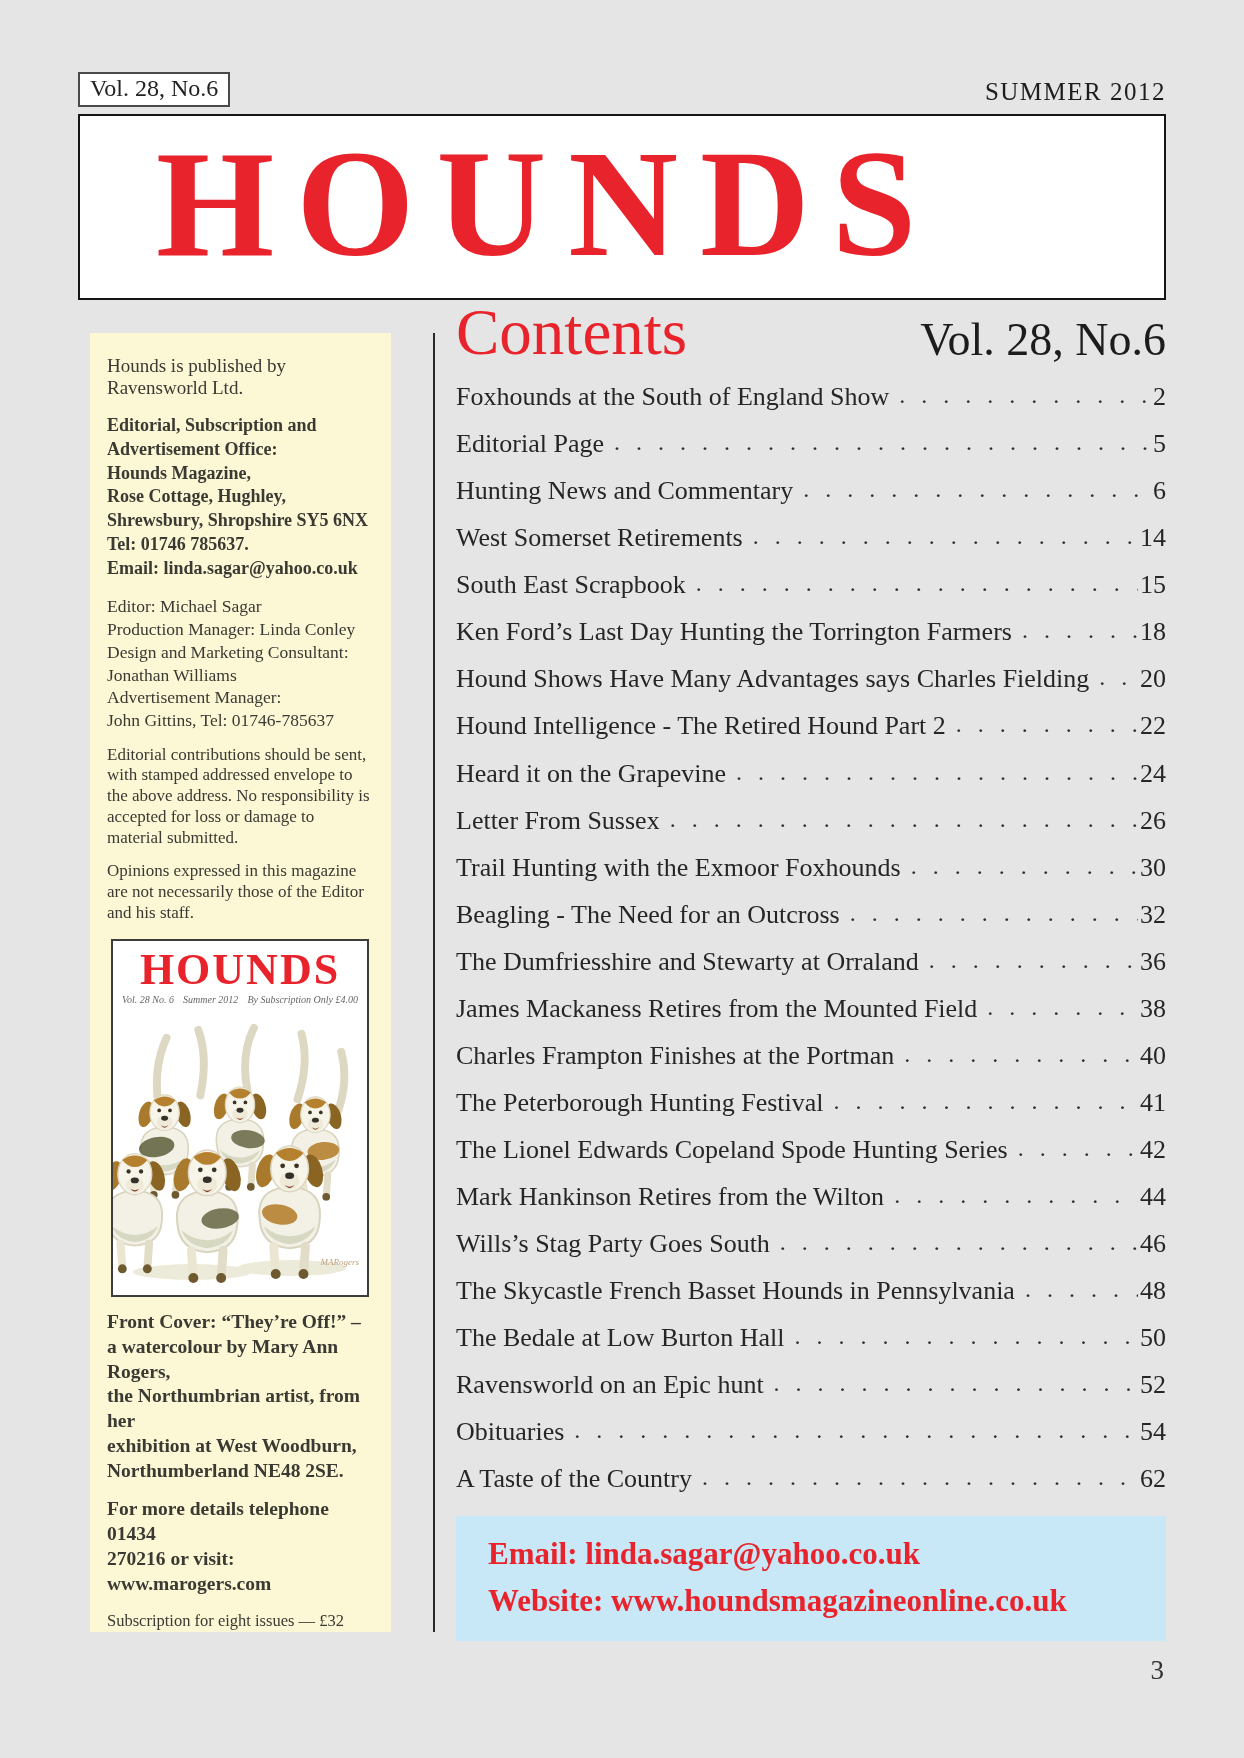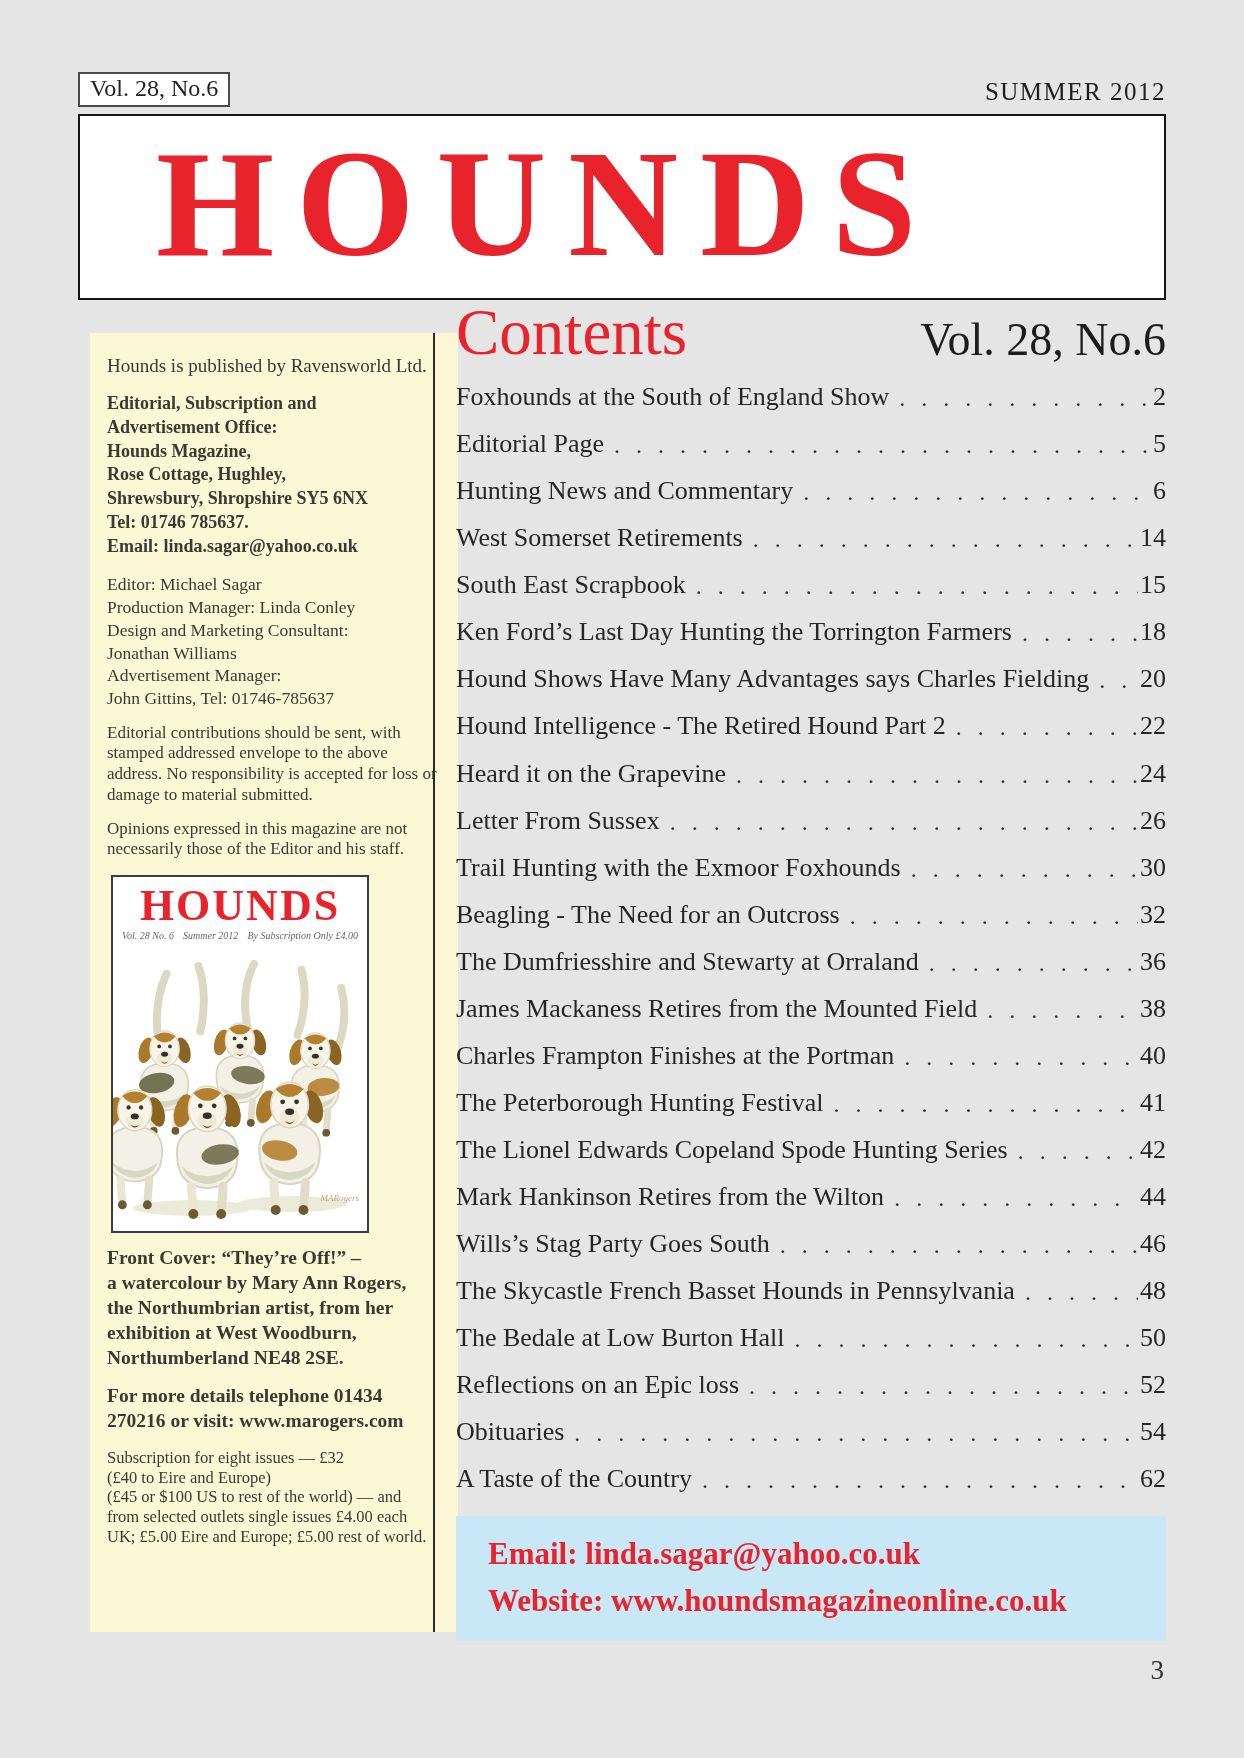--- a/index.html
+++ b/index.html
@@ -27,21 +27,21 @@
   .mast{
     position:absolute;left:78px;top:114px;width:1088px;height:186px;
     border:2px solid #161616;box-sizing:border-box;background:#fff;
   }
   .mast-title{
     display:block;color:var(--red);font-weight:bold;font-size:152px;
     line-height:176px;letter-spacing:22px;padding-left:76px;white-space:nowrap;
   }
   
   .sidebar{
-    position:absolute;left:90px;top:333px;width:368px;height:1299px;
+    position:absolute;left:90px;top:333px;width:301px;height:1299px;
     background:var(--cream);padding:22px 17px;box-sizing:border-box;
     color:var(--side-ink);overflow:hidden;
   }
   .pre{white-space:pre-line;}
   .pub{font-size:19px;}
   .office{font-size:18px;font-weight:bold;margin-top:15px;line-height:1.32;}
   .staff{margin-top:15px;font-size:17.5px;line-height:1.3;}
   .staff b{font-weight:normal;text-align:right;}
   .staff .blockval{display:block;}
   .para{margin-top:13px;font-size:17px;line-height:1.22;}
@@ -58,21 +58,21 @@
   .details{margin-top:13px;font-weight:bold;font-size:19.5px;line-height:1.28;}
   .fine{margin-top:14px;font-size:16.5px;line-height:1.2;}
   
   .vrule{position:absolute;left:433px;top:333px;width:2px;height:1299px;background:#2a2a2a;}
   
   .contents{position:absolute;left:456px;top:298px;width:710px;}
   .c-head{display:flex;align-items:flex-end;}
   .c-title{color:var(--red);font-size:65px;line-height:1.05;}
   .c-vol{margin-left:auto;font-size:46px;color:#1c1c1c;}
   .toc{margin-top:16px;height:1112px;display:flex;flex-direction:column;justify-content:space-between;}
-  .toc-row{display:flex;align-items:flex-end;font-size:26px;color:var(--ink);}
+  .toc-row{display:flex;align-items:flex-start;font-size:26px;color:var(--ink);}
   .toc-title{white-space:nowrap;}
   .toc-dots{flex:1;overflow:hidden;white-space:nowrap;letter-spacing:5px;margin:0 2px 0 10px;font-size:24px;color:#2e2e2e;}
   .toc-page{white-space:nowrap;}
   .bluebox{margin-top:22px;background:var(--blue);padding:15px 20px 17px 32px;}
   .bluebox .contact-line{color:var(--red);font-weight:bold;font-size:31px;line-height:1.5;}
   .pageno{margin-top:14px;text-align:right;font-size:27px;color:#333;padding-right:2px;}
 </style>
 </head>
 <body>
 
@@ -299,21 +299,21 @@
           <span class="toc-title">The Skycastle French Basset Hounds in Pennsylvania</span>
           <span class="toc-dots">. . . . . . . . . . . . . . . . . . . . . . . . . . . . . . . . . . . . . . . . . . . . . . . . . . . . . . . . . . . . . . . . . . . . . . . . . . . . . . . . . . . . . . . . . . . . . . . . . . . . . . . . . . . . . . . . . . . . . . . . </span>
           <span class="toc-page">48</span>
         </div>
         <div class="toc-row">
           <span class="toc-title">The Bedale at Low Burton Hall</span>
           <span class="toc-dots">. . . . . . . . . . . . . . . . . . . . . . . . . . . . . . . . . . . . . . . . . . . . . . . . . . . . . . . . . . . . . . . . . . . . . . . . . . . . . . . . . . . . . . . . . . . . . . . . . . . . . . . . . . . . . . . . . . . . . . . . </span>
           <span class="toc-page">50</span>
         </div>
         <div class="toc-row">
-          <span class="toc-title">Reflections on an Epic loss</span>
+          <span class="toc-title">Ravensworld on an Epic hunt</span>
           <span class="toc-dots">. . . . . . . . . . . . . . . . . . . . . . . . . . . . . . . . . . . . . . . . . . . . . . . . . . . . . . . . . . . . . . . . . . . . . . . . . . . . . . . . . . . . . . . . . . . . . . . . . . . . . . . . . . . . . . . . . . . . . . . . </span>
           <span class="toc-page">52</span>
         </div>
         <div class="toc-row">
           <span class="toc-title">Obituaries</span>
           <span class="toc-dots">. . . . . . . . . . . . . . . . . . . . . . . . . . . . . . . . . . . . . . . . . . . . . . . . . . . . . . . . . . . . . . . . . . . . . . . . . . . . . . . . . . . . . . . . . . . . . . . . . . . . . . . . . . . . . . . . . . . . . . . . </span>
           <span class="toc-page">54</span>
         </div>
         <div class="toc-row">
           <span class="toc-title">A Taste of the Country</span>

